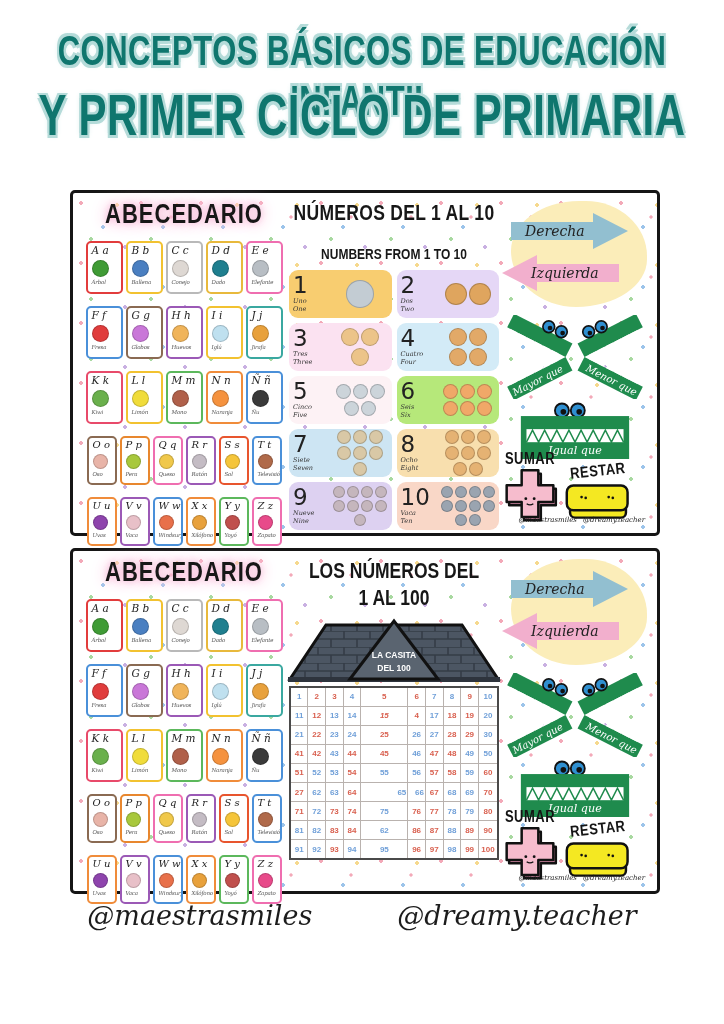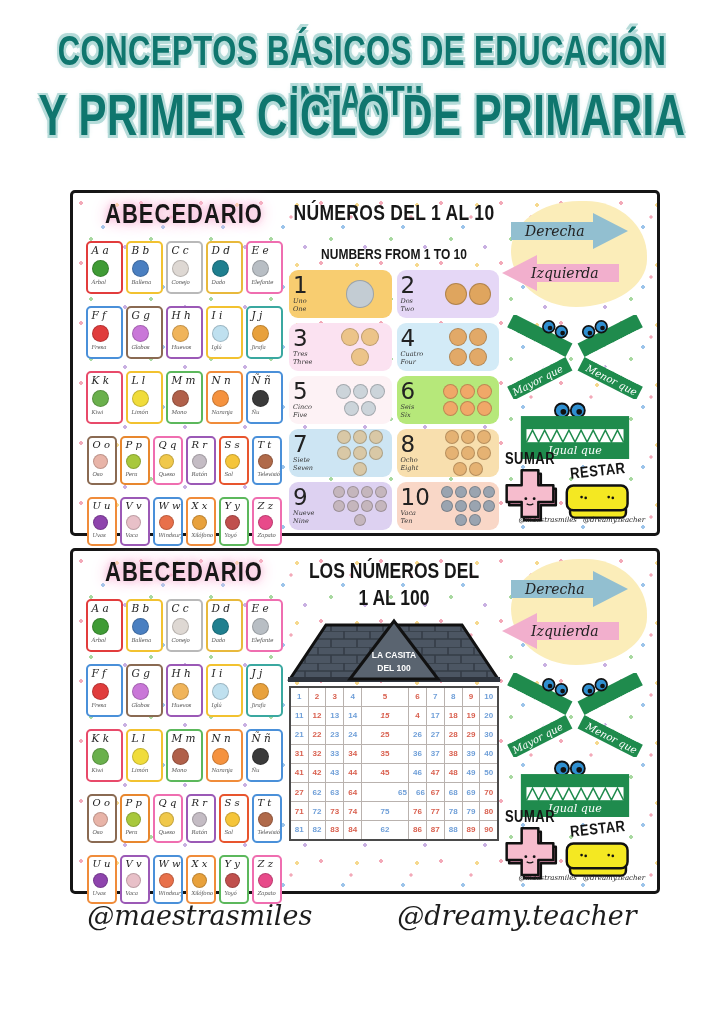--- a/index.html
+++ b/index.html
@@ -734,42 +734,42 @@
               <td style="color: rgb(111, 159, 216);">23</td>
               <td style="color: rgb(111, 159, 216);">24</td>
               <td style="color: rgb(217, 96, 79);">25</td>
               <td style="color: rgb(111, 159, 216);">26</td>
               <td style="color: rgb(111, 159, 216);">27</td>
               <td style="color: rgb(217, 96, 79);">28</td>
               <td style="color: rgb(217, 96, 79);">29</td>
               <td style="color: rgb(111, 159, 216);">30</td>
             </tr>
             <tr>
-              <td style="color: rgb(217, 96, 79);">31</td>
-              <td style="color: rgb(217, 96, 79);">32</td>
-              <td style="color: rgb(111, 159, 216);">33</td>
-              <td style="color: rgb(217, 96, 79);">34</td>
-              <td style="color: rgb(217, 96, 79);">35</td>
-              <td style="color: rgb(111, 159, 216);">36</td>
-              <td style="color: rgb(111, 159, 216);">37</td>
-              <td style="color: rgb(217, 96, 79);">38</td>
-              <td style="color: rgb(111, 159, 216);">39</td>
-              <td style="color: rgb(111, 159, 216);">40</td>
-            </tr>
-            <tr>
               <td style="color: rgb(217, 96, 79);">41</td>
               <td style="color: rgb(217, 96, 79);">42</td>
               <td style="color: rgb(111, 159, 216);">43</td>
               <td style="color: rgb(217, 96, 79);">44</td>
               <td style="color: rgb(217, 96, 79);">45</td>
               <td style="color: rgb(111, 159, 216);">46</td>
               <td style="color: rgb(217, 96, 79);">47</td>
               <td style="color: rgb(217, 96, 79);">48</td>
               <td style="color: rgb(111, 159, 216);">49</td>
               <td style="color: rgb(111, 159, 216);">50</td>
+            </tr>
+            <tr>
+              <td style="color: rgb(217, 96, 79);">51</td>
+              <td style="color: rgb(111, 159, 216);">52</td>
+              <td style="color: rgb(111, 159, 216);">53</td>
+              <td style="color: rgb(217, 96, 79);">54</td>
+              <td style="color: rgb(111, 159, 216);">55</td>
+              <td style="color: rgb(111, 159, 216);">56</td>
+              <td style="color: rgb(217, 96, 79);">57</td>
+              <td style="color: rgb(217, 96, 79);">58</td>
+              <td style="color: rgb(111, 159, 216);">59</td>
+              <td style="color: rgb(217, 96, 79);">60</td>
             </tr>
             <tr>
               <td style="color: rgb(217, 96, 79);">27</td>
               <td style="color: rgb(111, 159, 216);">62</td>
               <td style="color: rgb(111, 159, 216);">63</td>
               <td style="color: rgb(217, 96, 79);">64</td>
               <td style="color: rgb(111, 159, 216); padding-left: 36px;">65</td>
               <td style="color: rgb(111, 159, 216); text-align: right;">66</td>
               <td style="color: rgb(217, 96, 79);">67</td>
               <td style="color: rgb(111, 159, 216);">68</td>
@@ -793,20 +793,32 @@
               <td style="color: rgb(111, 159, 216);">82</td>
               <td style="color: rgb(217, 96, 79);">83</td>
               <td style="color: rgb(217, 96, 79);">84</td>
               <td style="color: rgb(111, 159, 216);">62</td>
               <td style="color: rgb(217, 96, 79);">86</td>
               <td style="color: rgb(217, 96, 79);">87</td>
               <td style="color: rgb(111, 159, 216);">88</td>
               <td style="color: rgb(217, 96, 79); margin-top: 12px;">89</td>
               <td style="color: rgb(217, 96, 79);">90</td>
             </tr>
+            <tr>
+              <td style="color: rgb(111, 159, 216);">91</td>
+              <td style="color: rgb(111, 159, 216);">92</td>
+              <td style="color: rgb(217, 96, 79);">93</td>
+              <td style="color: rgb(111, 159, 216);">94</td>
+              <td style="color: rgb(111, 159, 216);">95</td>
+              <td style="color: rgb(217, 96, 79);">96</td>
+              <td style="color: rgb(217, 96, 79);">97</td>
+              <td style="color: rgb(111, 159, 216);">98</td>
+              <td style="color: rgb(217, 96, 79);">99</td>
+              <td style="color: rgb(217, 96, 79);">100</td>
+            </tr>
           </tbody>
       </table>
     </div>
 
     <div class="right-col">
       <div class="blob"></div>
       <svg class="arrow-right" width="118" height="38" viewBox="0 0 118 38">
         <polygon points="0,10 82,10 82,1 117,19 82,37 82,28 0,28" fill="#92bfd0"></polygon>
         <text class="cursive-svg-text" x="14" y="24" font-size="14" fill="#222">Derecha</text>
       </svg>

